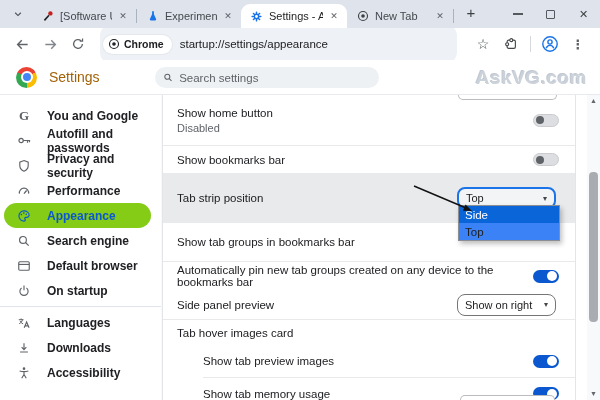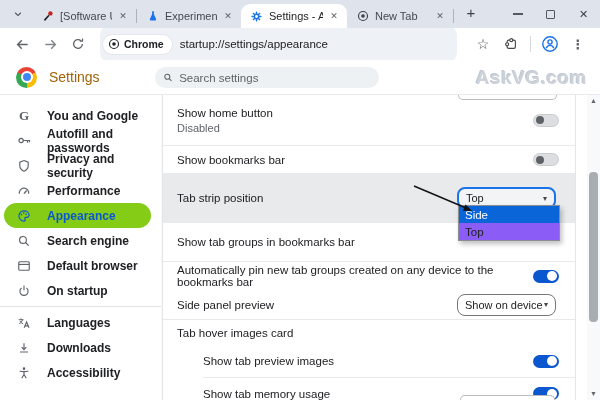--- a/index.html
+++ b/index.html
@@ -73,21 +73,21 @@
   .tgl.off{background:#dcdee1;border:1px solid #c9cbce}
   .tgl.off::after{content:"";position:absolute;left:2px;top:1.5px;width:8px;height:8px;border-radius:50%;background:#5f6368}
   .tgl.on{background:#0b57d0}
   .tgl.on::after{content:"";position:absolute;right:2px;top:1.5px;width:10px;height:10px;border-radius:50%;background:#fff}
 
   .select{width:99px;height:22px;border-radius:8px;display:flex;align-items:center;padding:0 7px;font-size:11px;color:#202124;background:#fff;border:1px solid #747775;flex:0 0 auto;margin-right:3px}
   .select .caret{margin-left:auto;font-size:8px;color:#44474a}
   .select.focused{background:#f3f4f6;border:2px solid #1a73e8}
   .row-highlight{background:#e9eaeb}
 
-  .menu{position:absolute;left:295px;top:110px;width:102px;background:#8b5cf6;border:1px solid #8a8d91;box-shadow:2px 3px 5px rgba(0,0,0,.25);z-index:5}
+  .menu{position:absolute;left:295px;top:110px;width:102px;background:#3b82f6;border:1px solid #8a8d91;box-shadow:2px 3px 5px rgba(0,0,0,.25);z-index:5}
   .menu-opt{height:17px;display:flex;align-items:center;padding:0 6px;font-size:11.5px;color:#202124}
   .menu-opt.hl{background:#0a66d8;color:#fff}
 
   .partial{position:absolute;background:#fff;border:1px solid #b9bbbe}
   .partial.top{left:295px;top:0;width:99px;height:5px;border-top:none;border-radius:0 0 7px 7px}
   .partial.bottom{left:297px;bottom:0;width:95px;height:5px;border-bottom:none;border-radius:7px 7px 0 0}
 
   .anno{position:absolute;left:0;top:0;pointer-events:none;z-index:9}
   svg.ic{display:block}
 </style>
@@ -372,21 +372,21 @@
     <div class="row" style="height:28px">
       <span style="padding-right:10px">Automatically pin new tab groups created on any device to the bookmarks bar</span>
       <div class="spacer"></div>
       <div class="tgl on"></div>
     </div>
 
     <div class="row" style="height:29px">
       <span>Side panel preview</span>
       <div class="spacer"></div>
       <div class="select">
-        <span>Show on device</span>
+        <span>Show on right</span>
         <span class="caret">▾</span>
       </div>
     </div>
     <div class="hr"></div>
 
     <div class="row" style="height:25px">
       <span>Tab hover images card</span>
     </div>
 
     <div class="row ind" style="height:32px">

